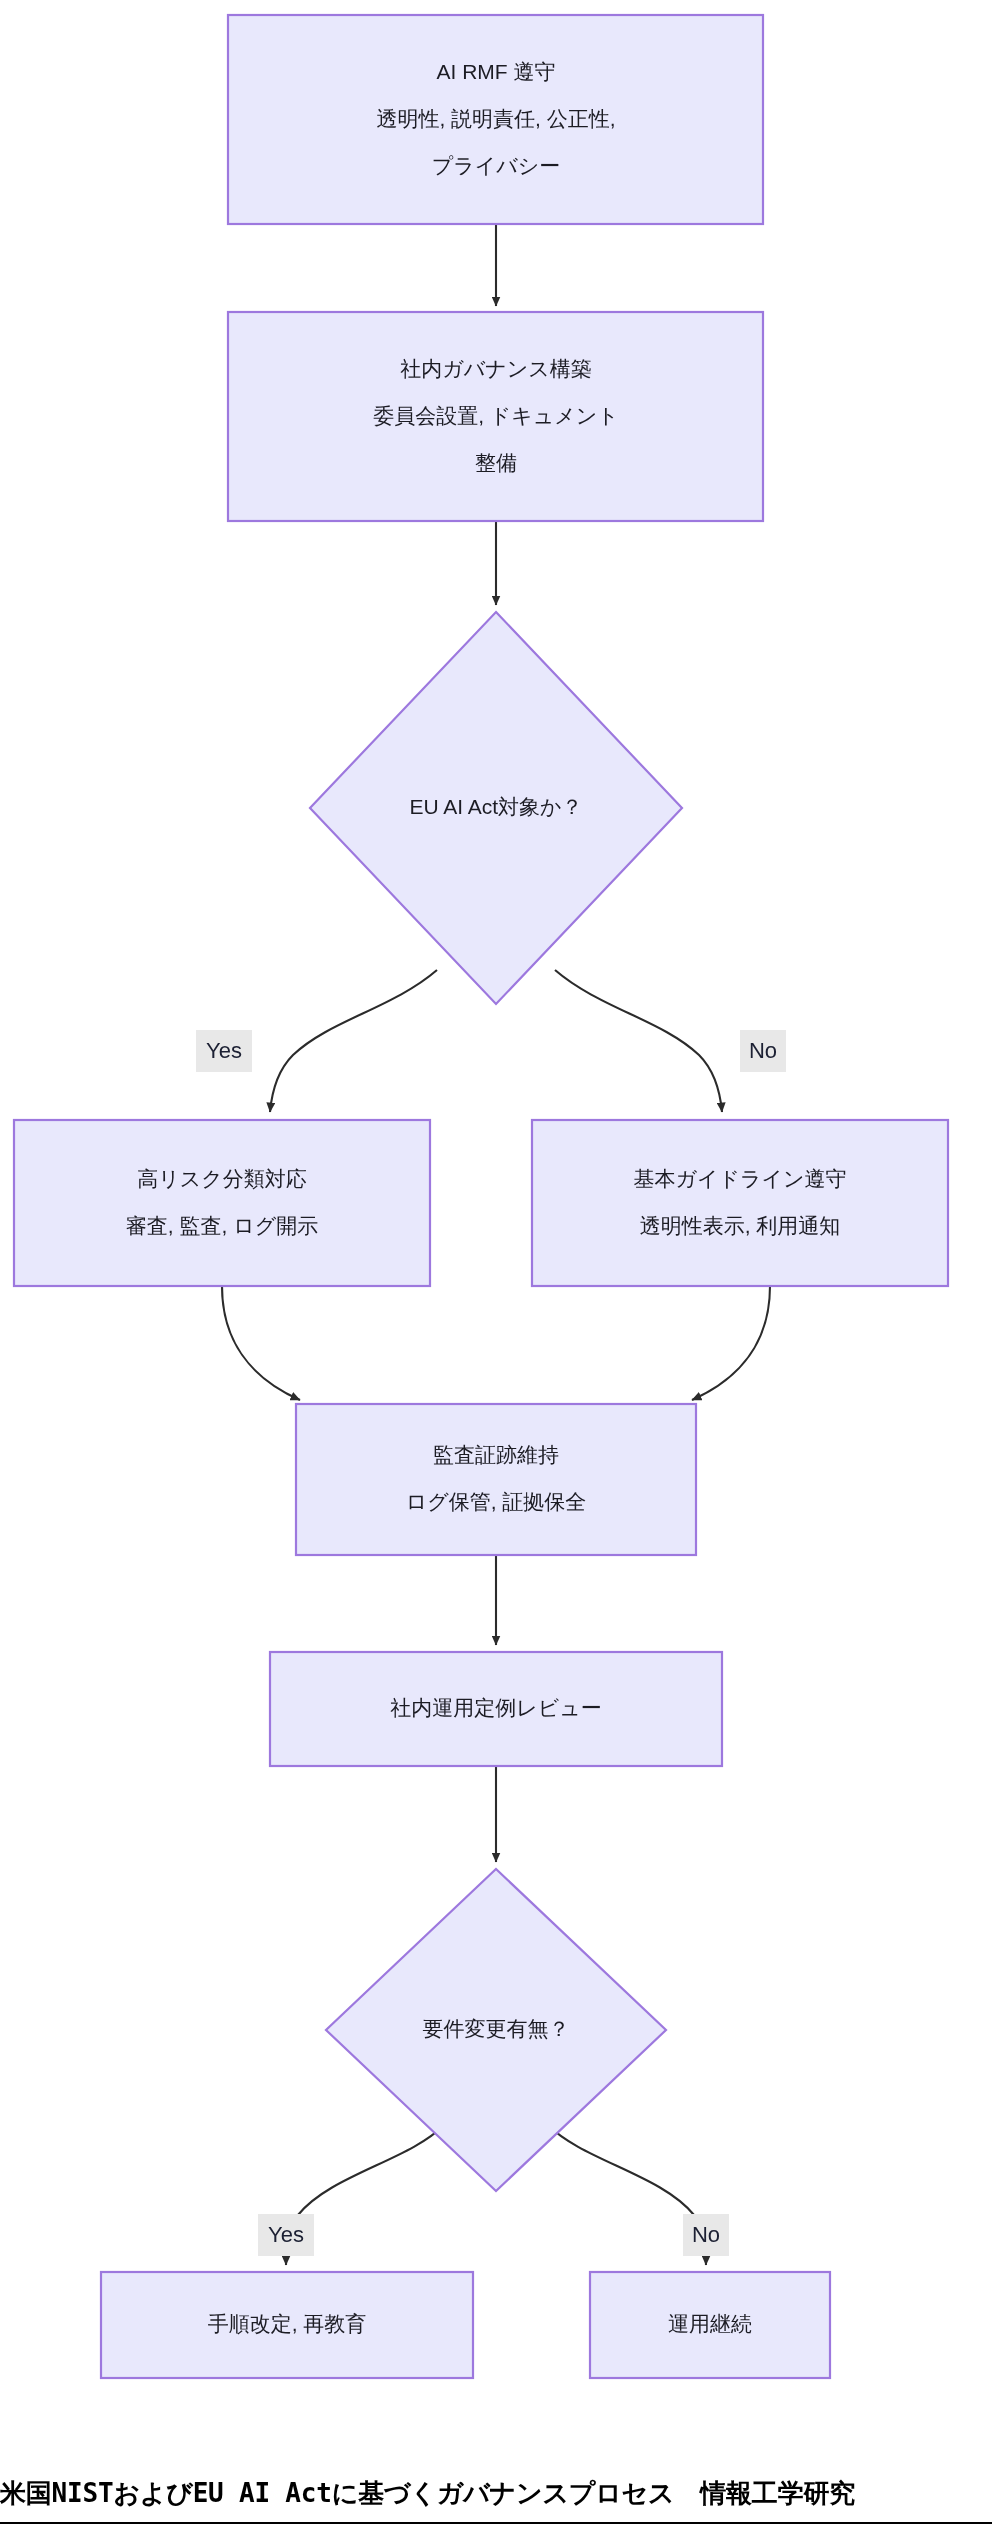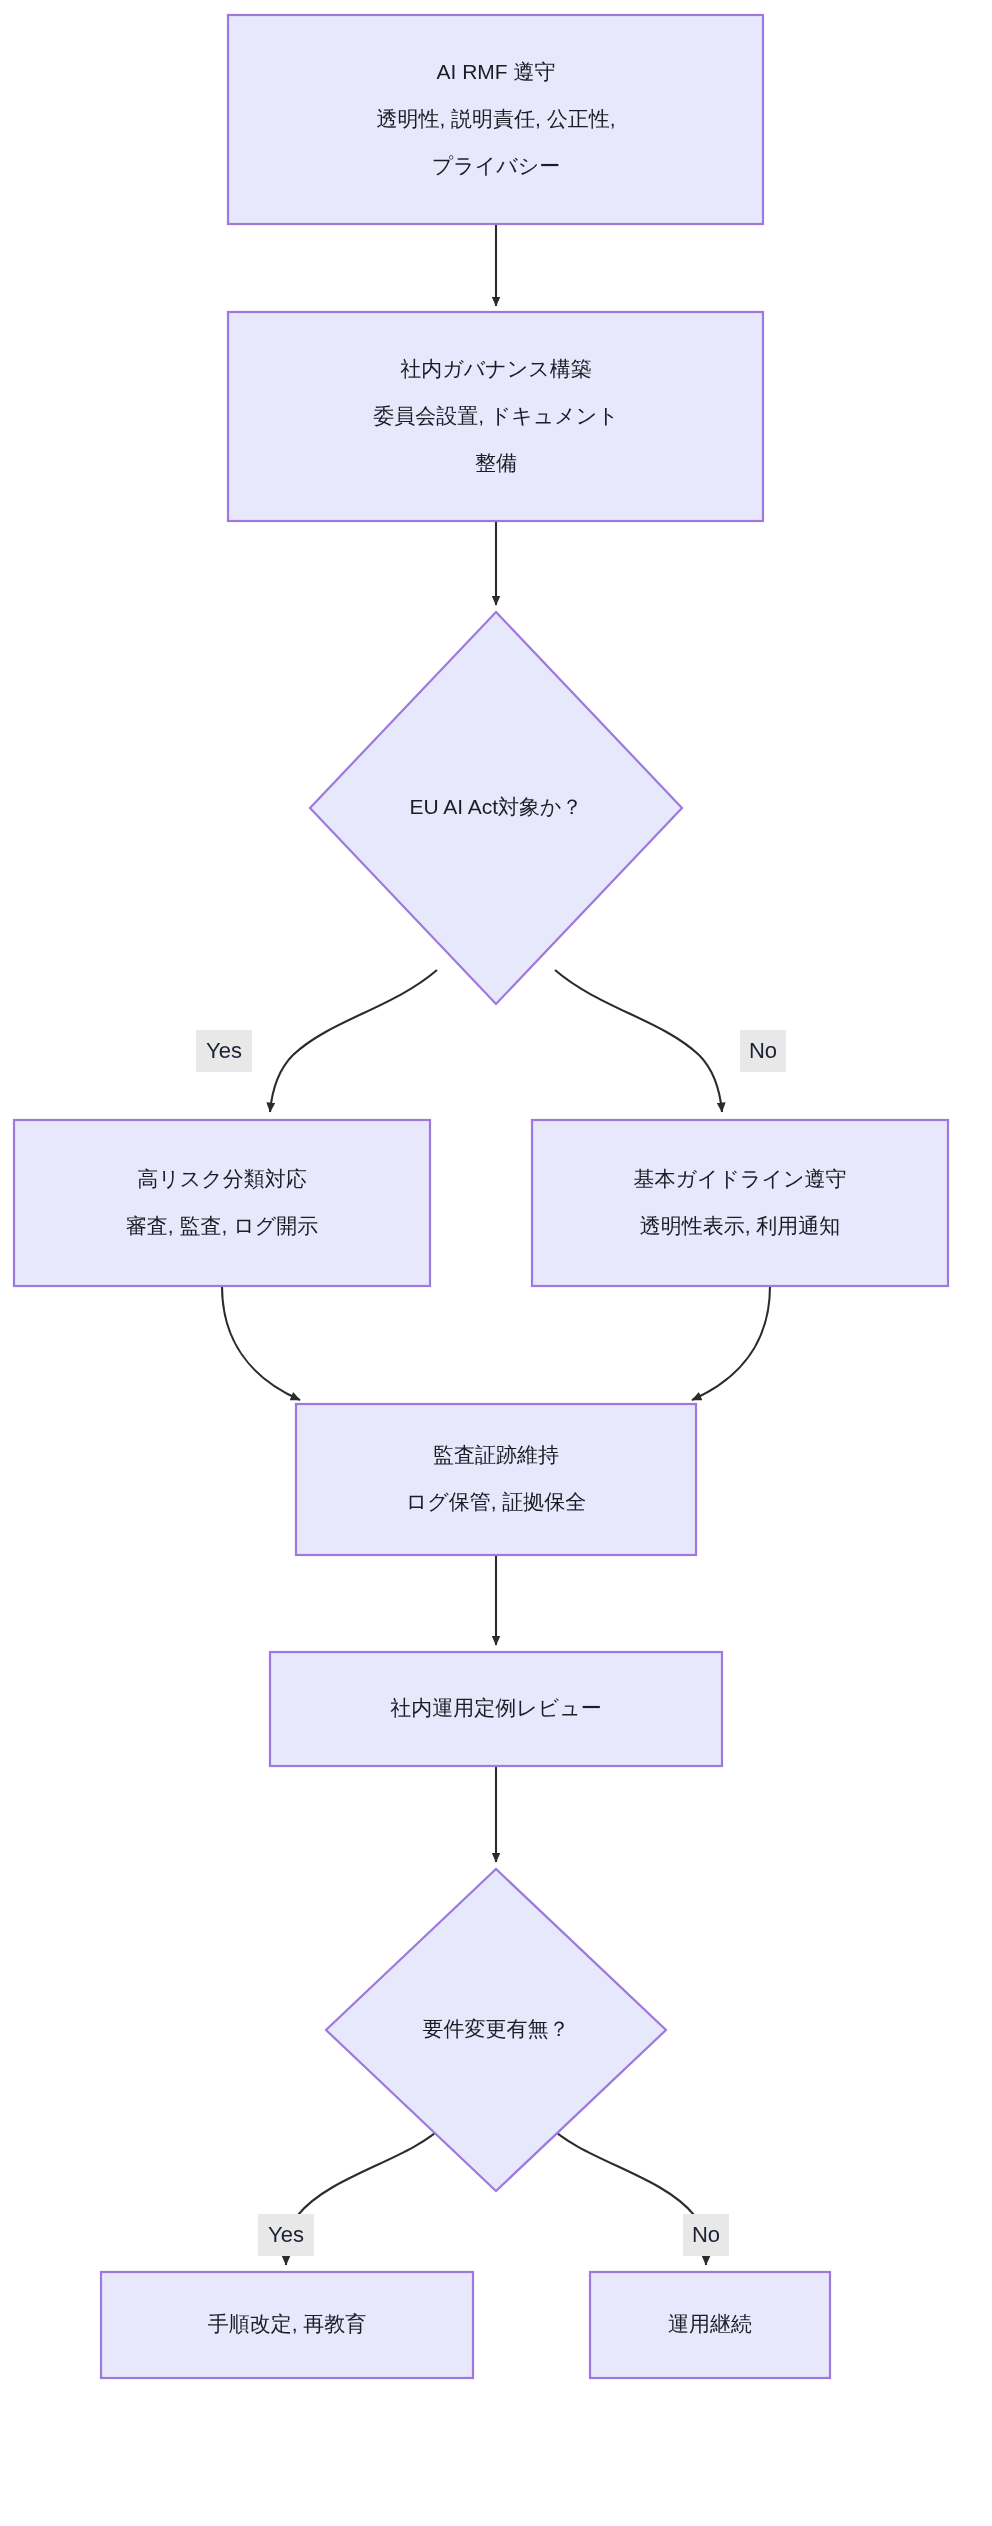--- a/index.html
+++ b/index.html
@@ -200,14 +200,18 @@
         <text class="node-label" x="287" y="2325">手順改定, 再教育</text>
       </g>
 
       <g>
         <rect class="node-shape" x="590" y="2272" width="240" height="106"></rect>
         <text class="node-label" x="710" y="2325">運用継続</text>
       </g>
     </g>
   </svg>
 
+  <div id="caption-bar">
+    <div id="caption-text">米国NISTおよびEU AI Actに基づくガバナンスプロセス　情報工学研究</div>
+    <div id="caption-rule"></div>
+  </div>
 
 </div>
 
 </body></html>

